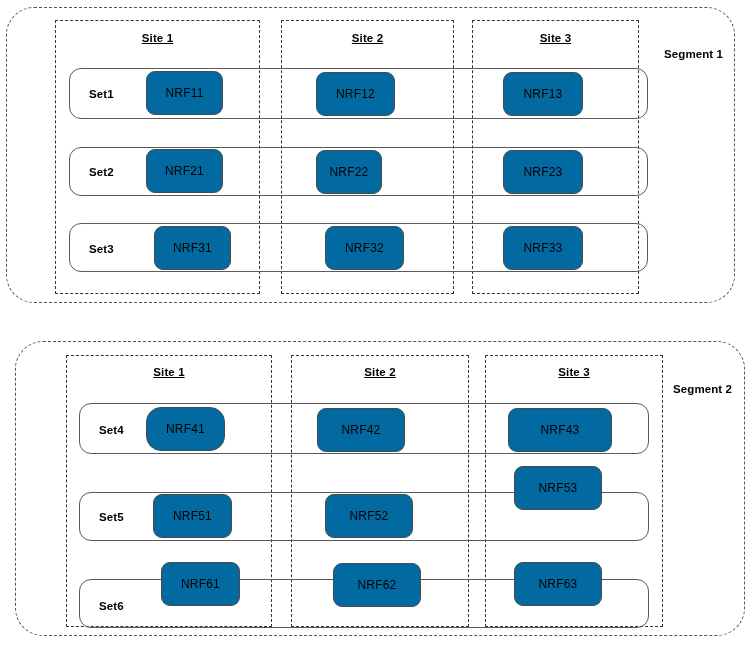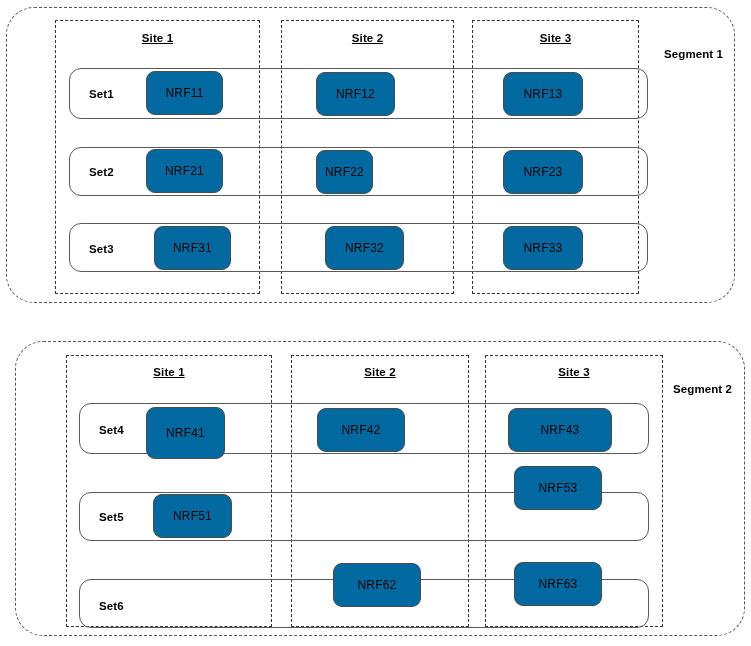--- a/index.html
+++ b/index.html
@@ -108,41 +108,43 @@
     <div class="site-col" style="left: 472px; top: 20px; width: 167px; height: 274px;"></div>
     <div class="site-label" style="left: 472px; top: 32px; width: 167px;">Site 3</div>
     <div class="set-row" style="left: 69px; top: 68px; width: 579px; height: 51px;"></div>
     <div class="set-label" style="left: 89px; top: 88px;">Set1</div>
     <div class="nrf-box" style="left: 146px; top: 71px; width: 77px; height: 44px;">NRF11</div>
     <div class="nrf-box" style="left: 316px; top: 72px; width: 79px; height: 44px;">NRF12</div>
     <div class="nrf-box" style="left: 503px; top: 72px; width: 80px; height: 44px;">NRF13</div>
     <div class="set-row" style="left: 69px; top: 147px; width: 579px; height: 49px;"></div>
     <div class="set-label" style="left: 89px; top: 166px;">Set2</div>
     <div class="nrf-box" style="left: 146px; top: 149px; width: 77px; height: 44px;">NRF21</div>
-    <div class="nrf-box" style="left: 316px; top: 150px; width: 57px; height: 44px;">NRF22</div>
+    <div class="nrf-box" style="left: 316px; top: 150px; width: 66px; height: 44px;">NRF22</div>
     <div class="nrf-box" style="left: 503px; top: 150px; width: 80px; height: 44px;">NRF23</div>
     <div class="set-row" style="left: 69px; top: 223px; width: 579px; height: 49px;"></div>
     <div class="set-label" style="left: 89px; top: 243px;">Set3</div>
     <div class="nrf-box" style="left: 154px; top: 226px; width: 77px; height: 44px;">NRF31</div>
     <div class="nrf-box" style="left: 325px; top: 226px; width: 79px; height: 44px;">NRF32</div>
     <div class="nrf-box" style="left: 503px; top: 226px; width: 80px; height: 44px;">NRF33</div>
     <div class="segment" style="left: 15px; top: 341px; width: 730px; height: 295px;"></div>
     <div class="segment-label" style="left: 673px; top: 383px;">Segment 2</div>
     <div class="site-col" style="left: 66px; top: 355px; width: 206px; height: 272px;"></div>
     <div class="site-label" style="left: 66px; top: 366px; width: 206px;">Site 1</div>
     <div class="site-col" style="left: 291px; top: 355px; width: 178px; height: 272px;"></div>
     <div class="site-label" style="left: 291px; top: 366px; width: 178px;">Site 2</div>
     <div class="site-col" style="left: 485px; top: 355px; width: 178px; height: 272px;"></div>
     <div class="site-label" style="left: 485px; top: 366px; width: 178px;">Site 3</div>
     <div class="set-row" style="left: 79px; top: 403px; width: 570px; height: 51px;"></div>
     <div class="set-label" style="left: 99px; top: 424px;">Set4</div>
-    <div class="nrf-box" style="left: 146px; top: 407px; width: 79px; height: 52px;">NRF41</div>
+    <div class="nrf-box" style="left: 146px; top: 407px; width: 79px; height: 44px; border-radius: 15px;">NRF41</div>
     <div class="nrf-box" style="left: 317px; top: 408px; width: 88px; height: 44px;">NRF42</div>
     <div class="nrf-box" style="left: 508px; top: 408px; width: 104px; height: 44px;">NRF43</div>
     <div class="set-row" style="left: 79px; top: 492px; width: 570px; height: 49px;"></div>
     <div class="set-label" style="left: 99px; top: 511px;">Set5</div>
     <div class="nrf-box" style="left: 153px; top: 494px; width: 79px; height: 44px;">NRF51</div>
+    <div class="nrf-box" style="left: 325px; top: 494px; width: 88px; height: 44px;">NRF52</div>
     <div class="nrf-box" style="left: 514px; top: 466px; width: 88px; height: 44px;">NRF53</div>
     <div class="set-row" style="left: 79px; top: 579px; width: 570px; height: 49px;"></div>
     <div class="set-label" style="left: 99px; top: 600px;">Set6</div>
+    <div class="nrf-box" style="left: 161px; top: 562px; width: 79px; height: 44px;">NRF61</div>
     <div class="nrf-box" style="left: 333px; top: 563px; width: 88px; height: 44px;">NRF62</div>
     <div class="nrf-box" style="left: 514px; top: 562px; width: 88px; height: 44px;">NRF63</div>
   </div>
 
 </body></html>

